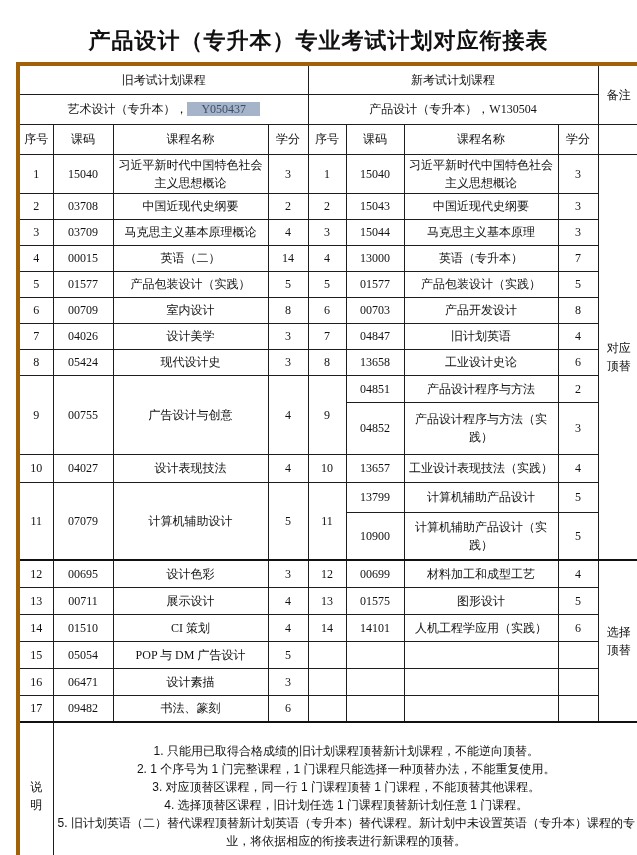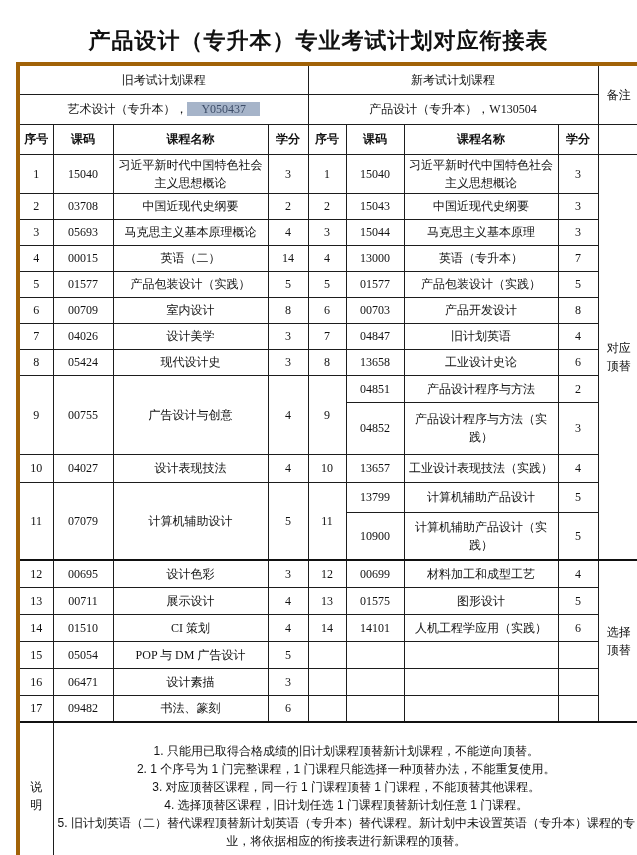--- a/index.html
+++ b/index.html
@@ -35,21 +35,21 @@
     line-height:1.5;
     overflow:hidden;
   }
   td.name{
     text-align:left;
     padding-left:9px;
     padding-right:6px;
     line-height:1.85;
   }
   td.hdr{font-size:13px;}
-  td.colhdr{font-size:12.5px;font-weight:bold;}
+  td.colhdr{font-size:12.5px;}
   tr.h30{height:30px;}
   tr.h38{height:38px;}
   tr.h26{height:26px;}
   tr.h27{height:27px;}
   tr.h28{height:28px;padding-left:29px;}
   tr.h48{height:48px;}
   tr.h52{height:52px;}
   tr.thick td{border-top:2.5px solid #111;}
   .sel{
     background:#a6b4c9;
@@ -136,21 +136,21 @@
       <td class="name">中国近现代史纲要</td>
       <td>2</td>
       <td>2</td>
       <td>15043</td>
       <td class="name">中国近现代史纲要</td>
       <td>3</td>
     </tr>
 
     <tr class="h26">
       <td>3</td>
-      <td>05693</td>
+      <td>03709</td>
       <td class="name">马克思主义基本原理概论</td>
       <td>4</td>
       <td>3</td>
       <td>15044</td>
       <td class="name">马克思主义基本原理</td>
       <td>3</td>
     </tr>
 
     <tr class="h26">
       <td>4</td>

